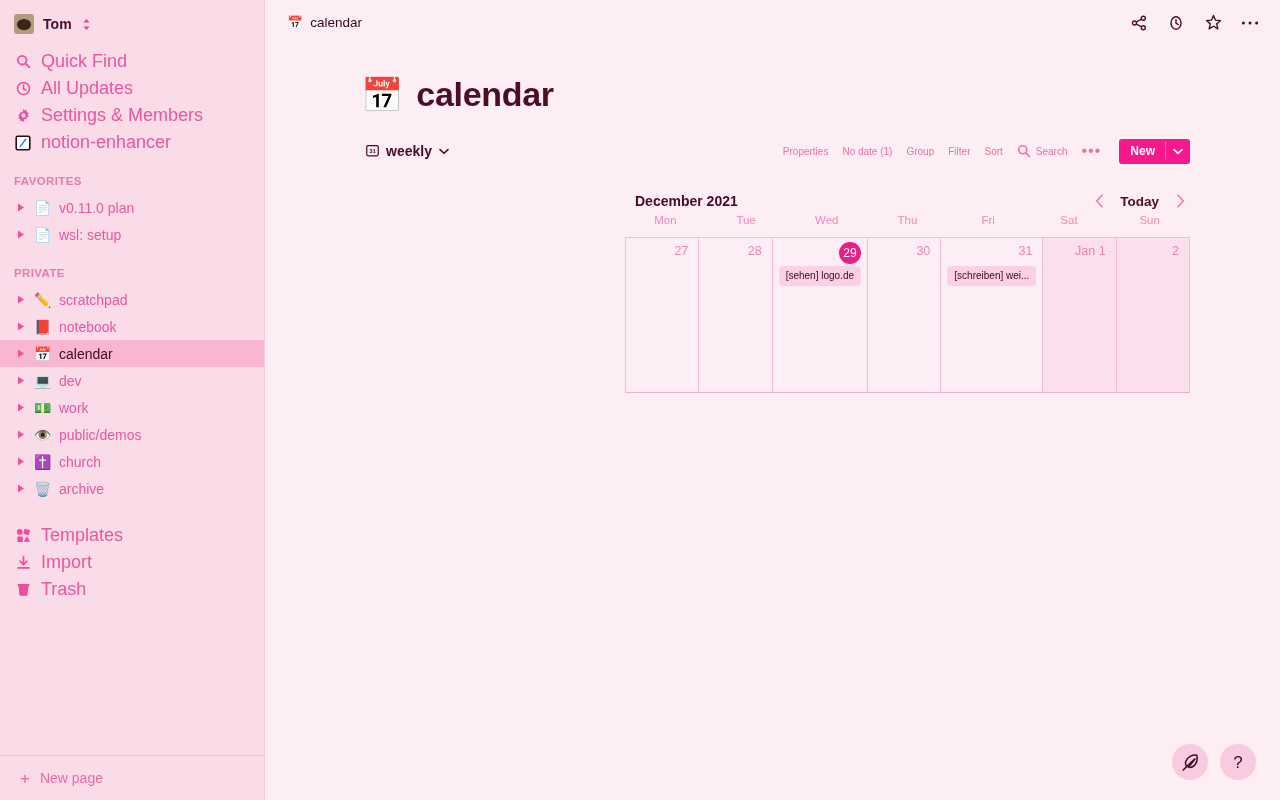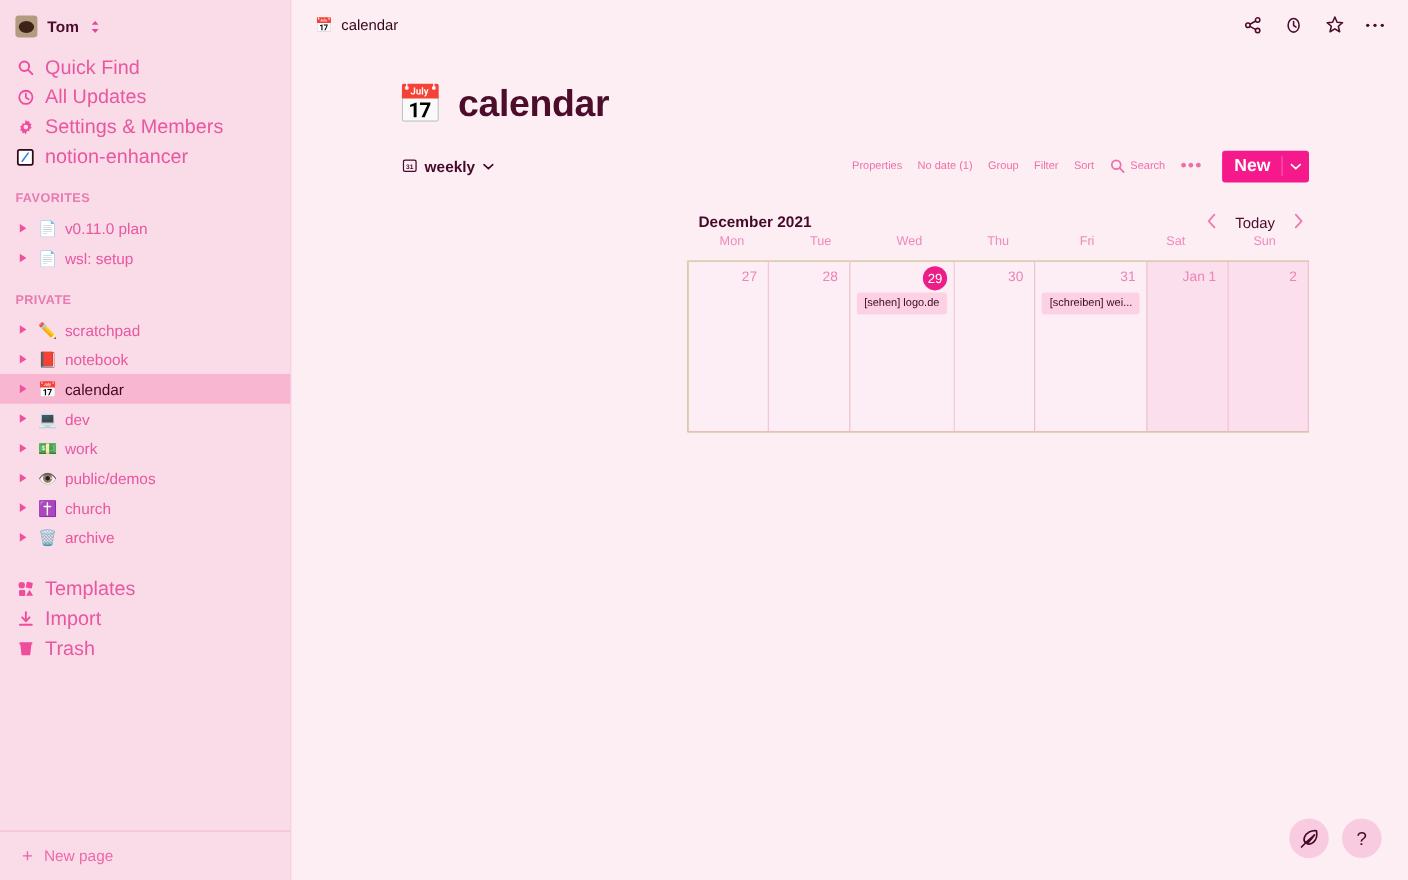--- a/index.html
+++ b/index.html
@@ -139,37 +139,37 @@
     display: flex; align-items: center; gap: 5px;
     white-space: nowrap;
   }
   .va svg { display: block; }
   .dots { font-size: 16px; color: #ee6fa9; letter-spacing: 1px; line-height: 1; cursor: pointer; }
   .new-btn {
     display: flex; align-items: center; background: #f5198b;
     border-radius: 3px; overflow: hidden; cursor: pointer; margin-left: 4px;
   }
   .new-btn .np {
-    color: #fff; font-size: 16px; font-weight: 600;
+    color: #fff; font-size: 12px; font-weight: 600;
     padding: 5px 10px 6px 11px;
   }
   .new-btn .nd {
     border-left: 1px solid #fa62b3; padding: 6px 7px 5px 7px;
     display: flex; align-items: center; color: #fff;
   }
   .new-btn .nd svg { display: block; }
 
   
   .cal-wrap { margin: 22px 90px 0 360px; }
   .cal-head {
     display: flex; align-items: center; height: 26px;
     padding: 0 2px 0 10px;
   }
   .cal-month { font-size: 14px; font-weight: 600; color: #45092a; }
-  .cal-nav { margin-left: auto; display: flex; align-items: flex-end; gap: 10px; }
+  .cal-nav { margin-left: auto; display: flex; align-items: center; gap: 10px; font-weight: bold; }
   .nav-arrow {
     width: 16px; height: 20px; display: flex; align-items: center;
     justify-content: center; cursor: pointer; color: #f07bb2;
   }
   .nav-arrow svg { display: block; }
   .today-btn {
     font-size: 13.5px; color: #4a0c29; cursor: pointer; padding: 1px 3px;
   }
 
   .dow-row { display: flex; height: 23px; align-items: flex-start; }

